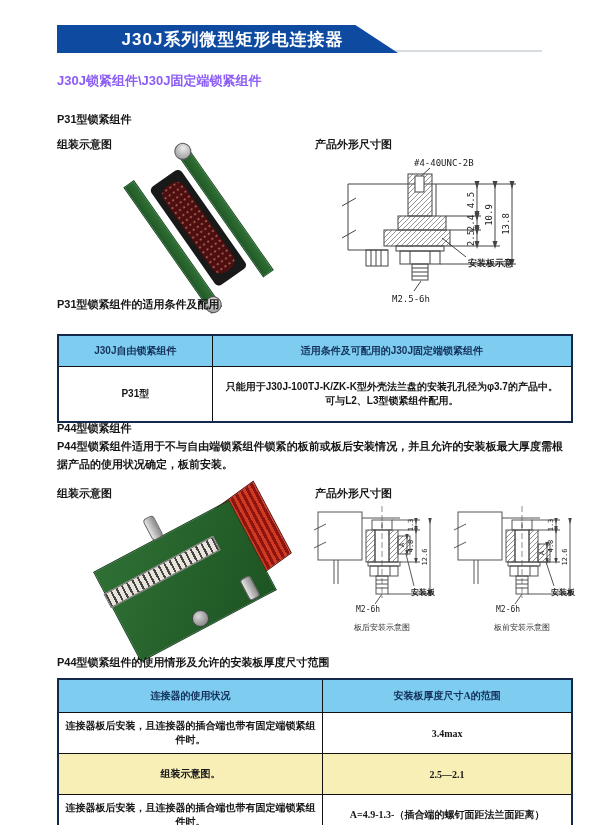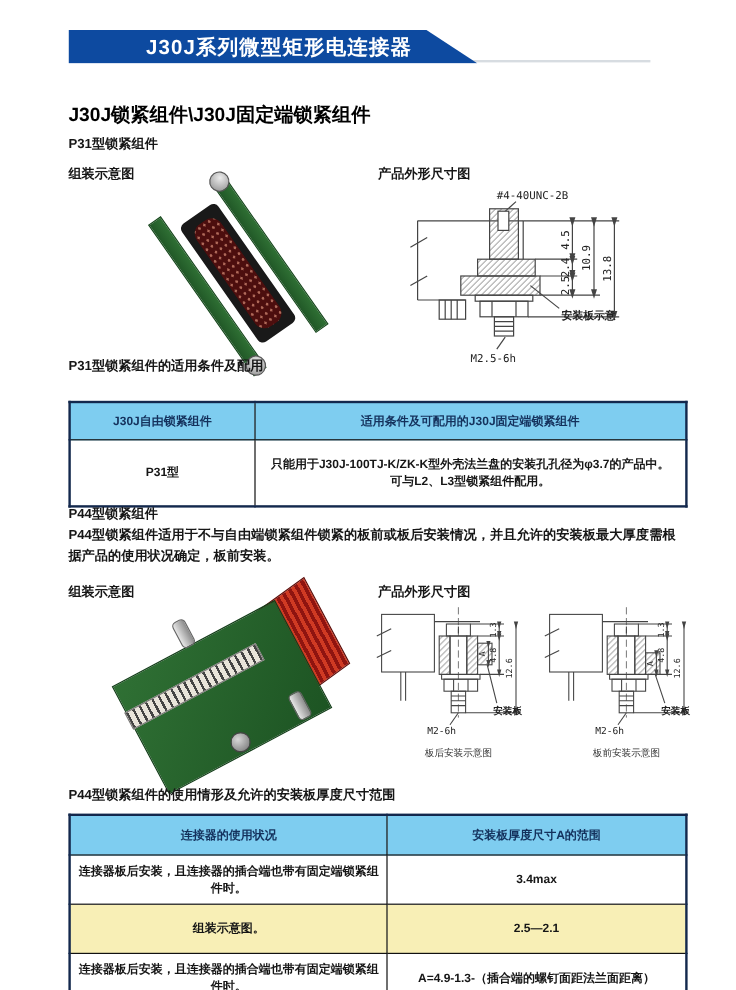--- a/index.html
+++ b/index.html
@@ -10,34 +10,34 @@
   .abs{position:absolute;}
   
   .banner{
     left:57px;top:25px;width:341px;height:28px;background:#0d4aa0;
     clip-path:polygon(0 0,87.5% 0,100% 100%,0 100%);
     display:flex;align-items:center;padding-left:10px;box-sizing:border-box;justify-content:center;
   }
   .banner-title{color:#fff;font-size:17px;font-weight:bold;letter-spacing:1px;white-space:nowrap;}
   .banner-shadow{left:352px;top:50px;width:190px;height:2px;background:#d7dce1;}
   
-  .section-title{left:57px;top:86px;color:#000000;font-size:16px;font-weight:bold;}
+  .section-title{left:57px;top:72px;color:#8b5cf6;font-size:13px;font-weight:bold;}
   .h-black{font-size:11px;font-weight:bold;color:#161616;}
   .para{left:57px;top:437px;width:506px;font-size:11px;font-weight:bold;line-height:1.65;color:#161616;text-align:justify;}
   
   .tbl{border-collapse:collapse;table-layout:fixed;}
   .tbl td{border:1px solid #111;text-align:center;vertical-align:middle;
           font-size:10px;font-weight:bold;color:#161616;padding:2px 6px;}
   .tbl .hd{background:#7ecdf0;color:#14315c;}
   .tbl1{left:57px;top:334px;width:516px;}
   .tbl1 td{height:26px;}
   .tbl1 tr.datarow td{height:50px;}
   .tbl2{left:57px;top:678px;width:516px;}
   .tbl2 td.hd{height:28px;}
-  .tbl2 td{height:36px;}
+  .tbl2 td{height:36px;font-family:Liberation Serif, serif;}
   .tbl-outline{border:2px solid #13284d;padding-left:30px;}
   .row-yellow{background:#f8efb6;}
   .cellline{display:block;}
   
   .p31-photo{left:110px;top:158px;width:175px;height:140px;}
   .p31-rot{position:absolute;left:50%;top:50%;width:172px;height:84px;
            transform:translate(-50%,-50%) rotate(55deg);}
   .pcb-strip{position:absolute;background:linear-gradient(#2f7034,#215827);border:1px solid #17481d;}
   .conn-body{position:absolute;top:23px;left:26px;width:120px;height:37px;background:#191919;border-radius:5px;}
   .conn-insert{position:absolute;top:29px;left:34px;width:104px;height:25px;background:#4c0e0e;border-radius:10px;

